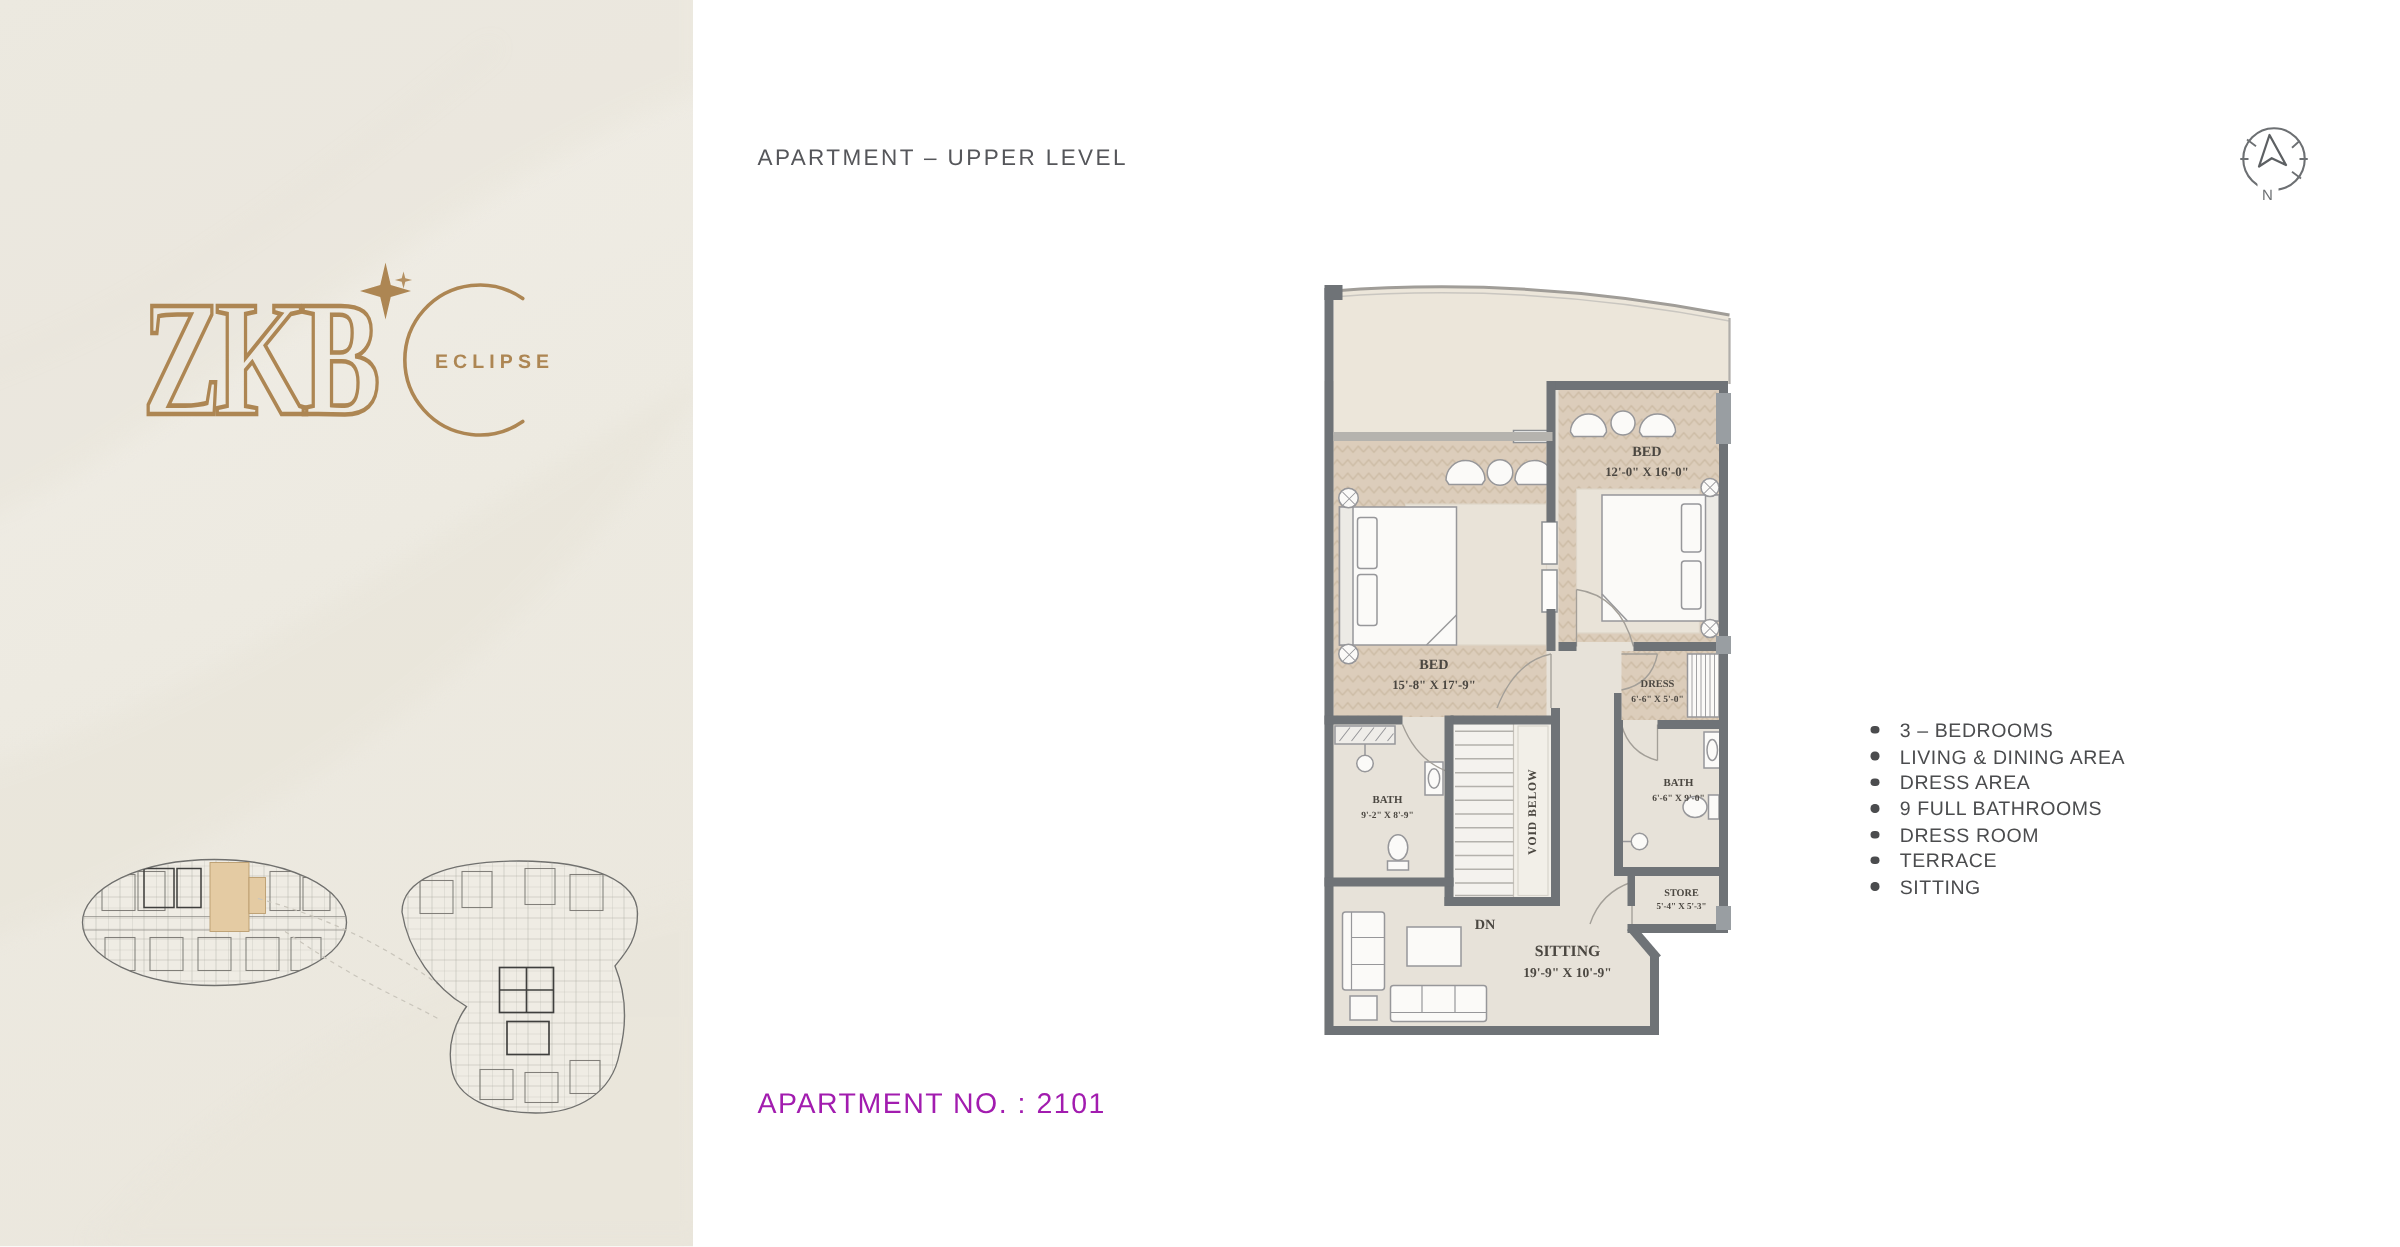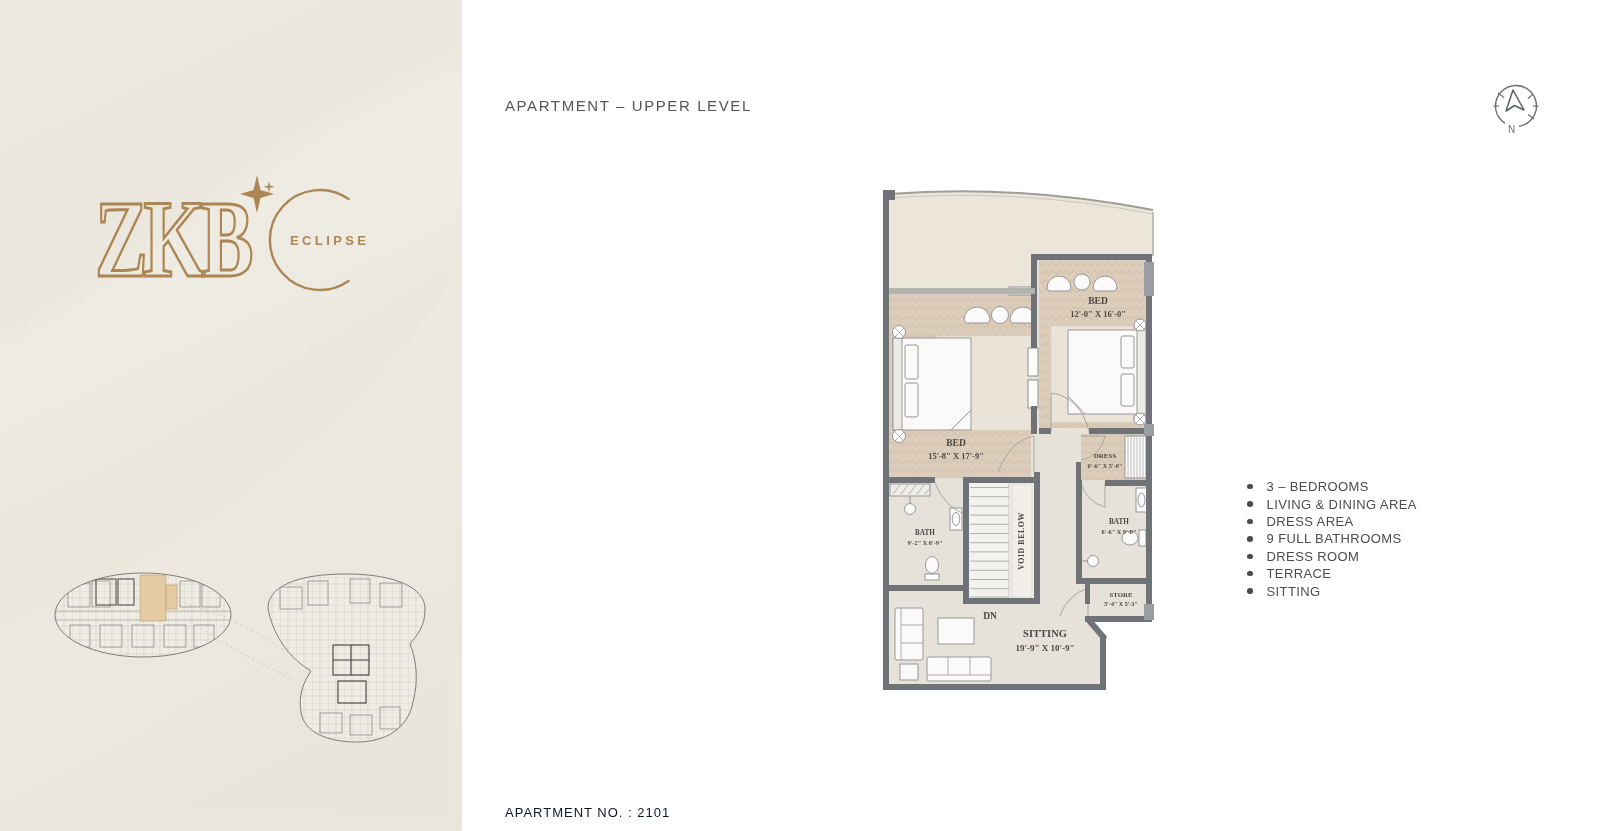--- a/index.html
+++ b/index.html
@@ -34,22 +34,22 @@
     position:absolute;left:1247px;top:478px;color:#4b4c4e;
   }
   .feature-row{display:flex;align-items:center;height:17.4px;}
   .feature-dot{
     width:5.5px;height:5.5px;border-radius:50%;background:#4b4c4e;
     margin-right:14px;flex:0 0 auto;
   }
   .feature-label{font-size:13px;font-weight:500;letter-spacing:0.4px;white-space:nowrap;}
 
   .apartment-no{
-    position:absolute;left:505px;top:805px;
-    font-size:13px;font-weight:500;letter-spacing:1px;color:#0f172a;
+    position:absolute;left:505px;top:726px;
+    font-size:19px;font-weight:500;letter-spacing:1px;color:#a21caf;
   }
   svg text{font-family:"Liberation Serif",serif;}
   .sans-svg-text{font-family:"Liberation Sans",sans-serif;}
 </style>
 </head>
 <body>
 
 <div class="side-panel">
   <svg class="side-texture" viewBox="0 0 462 831" width="462" height="831">
     <defs>

